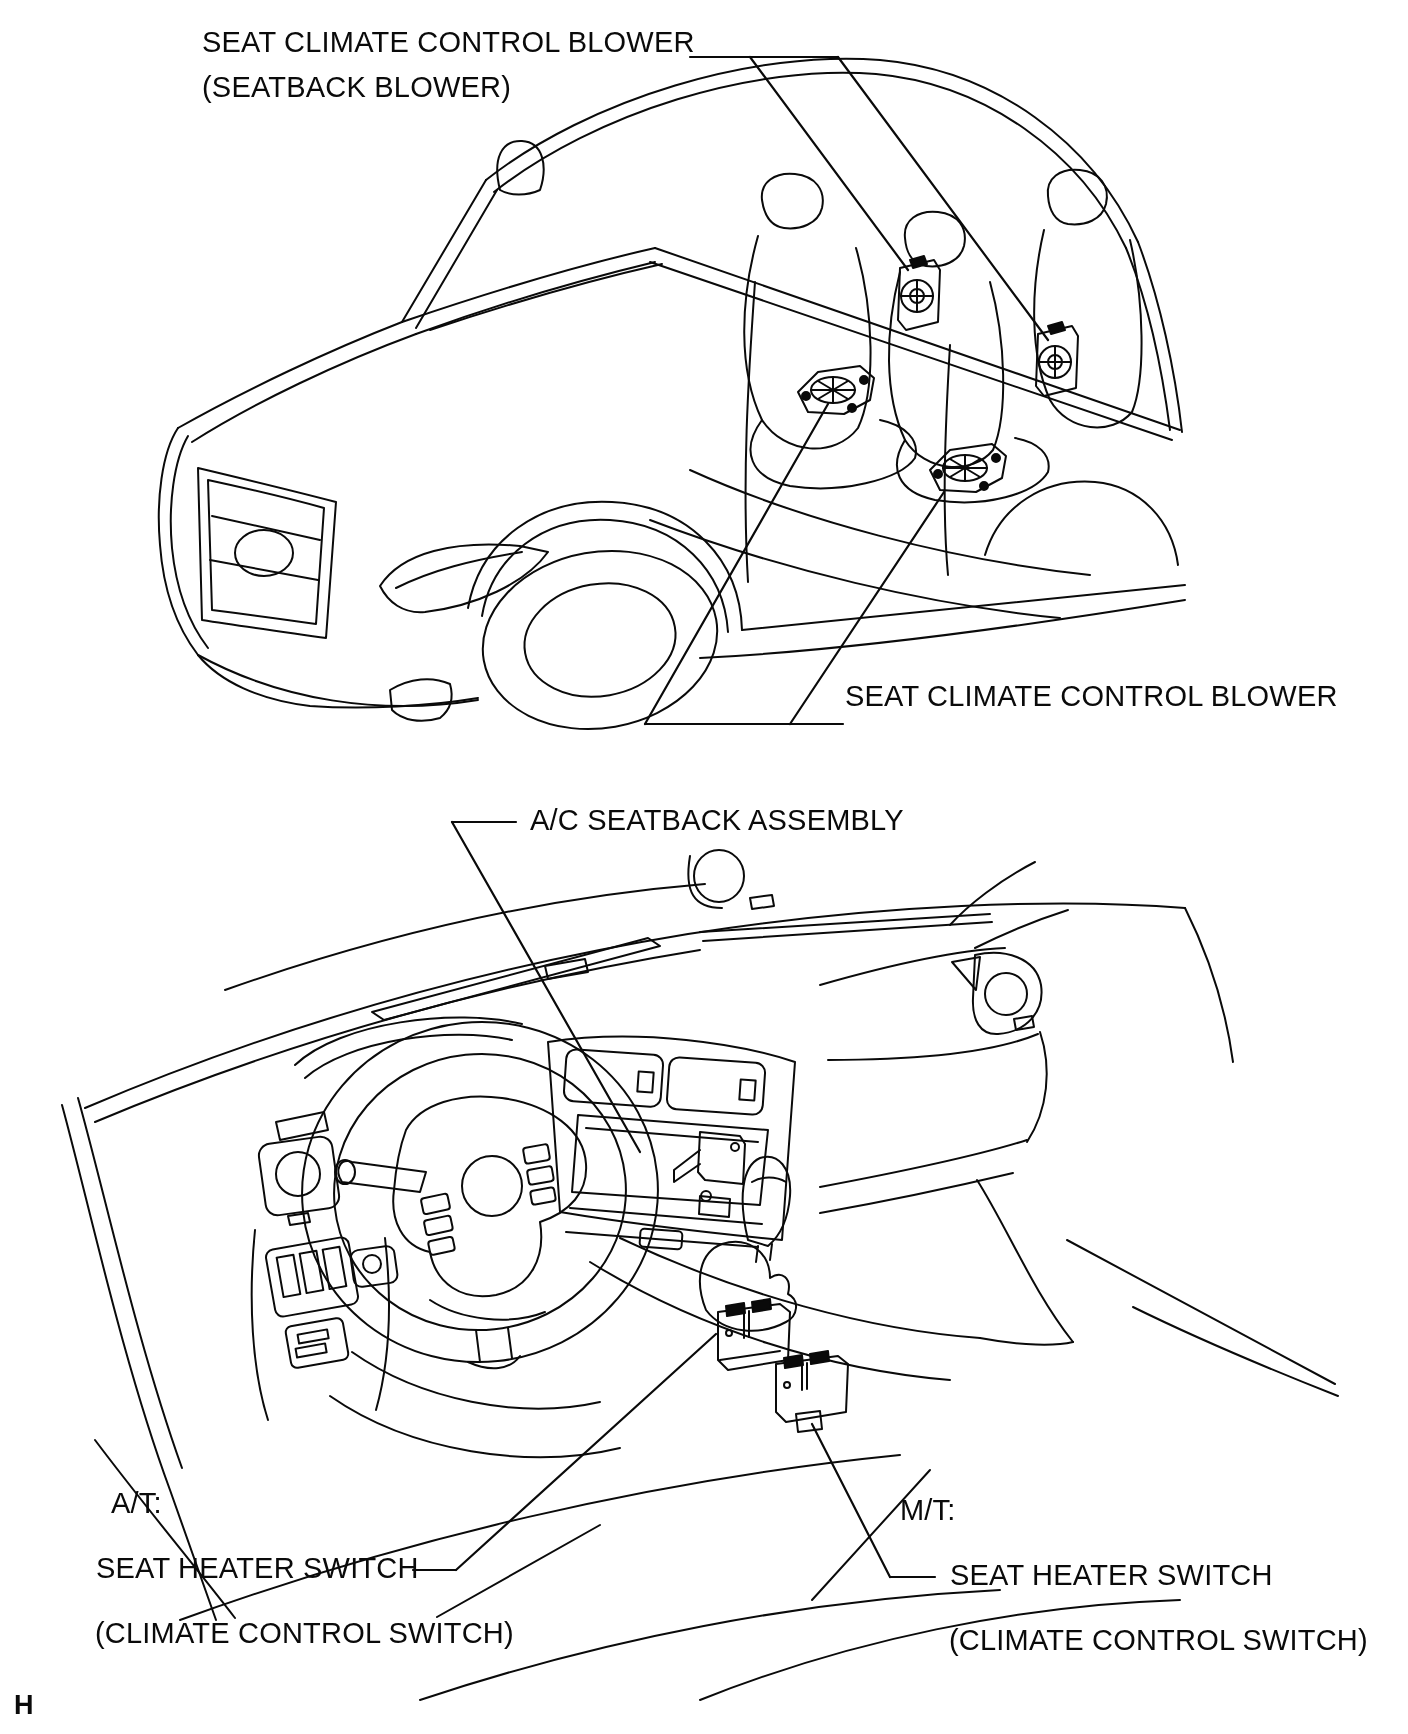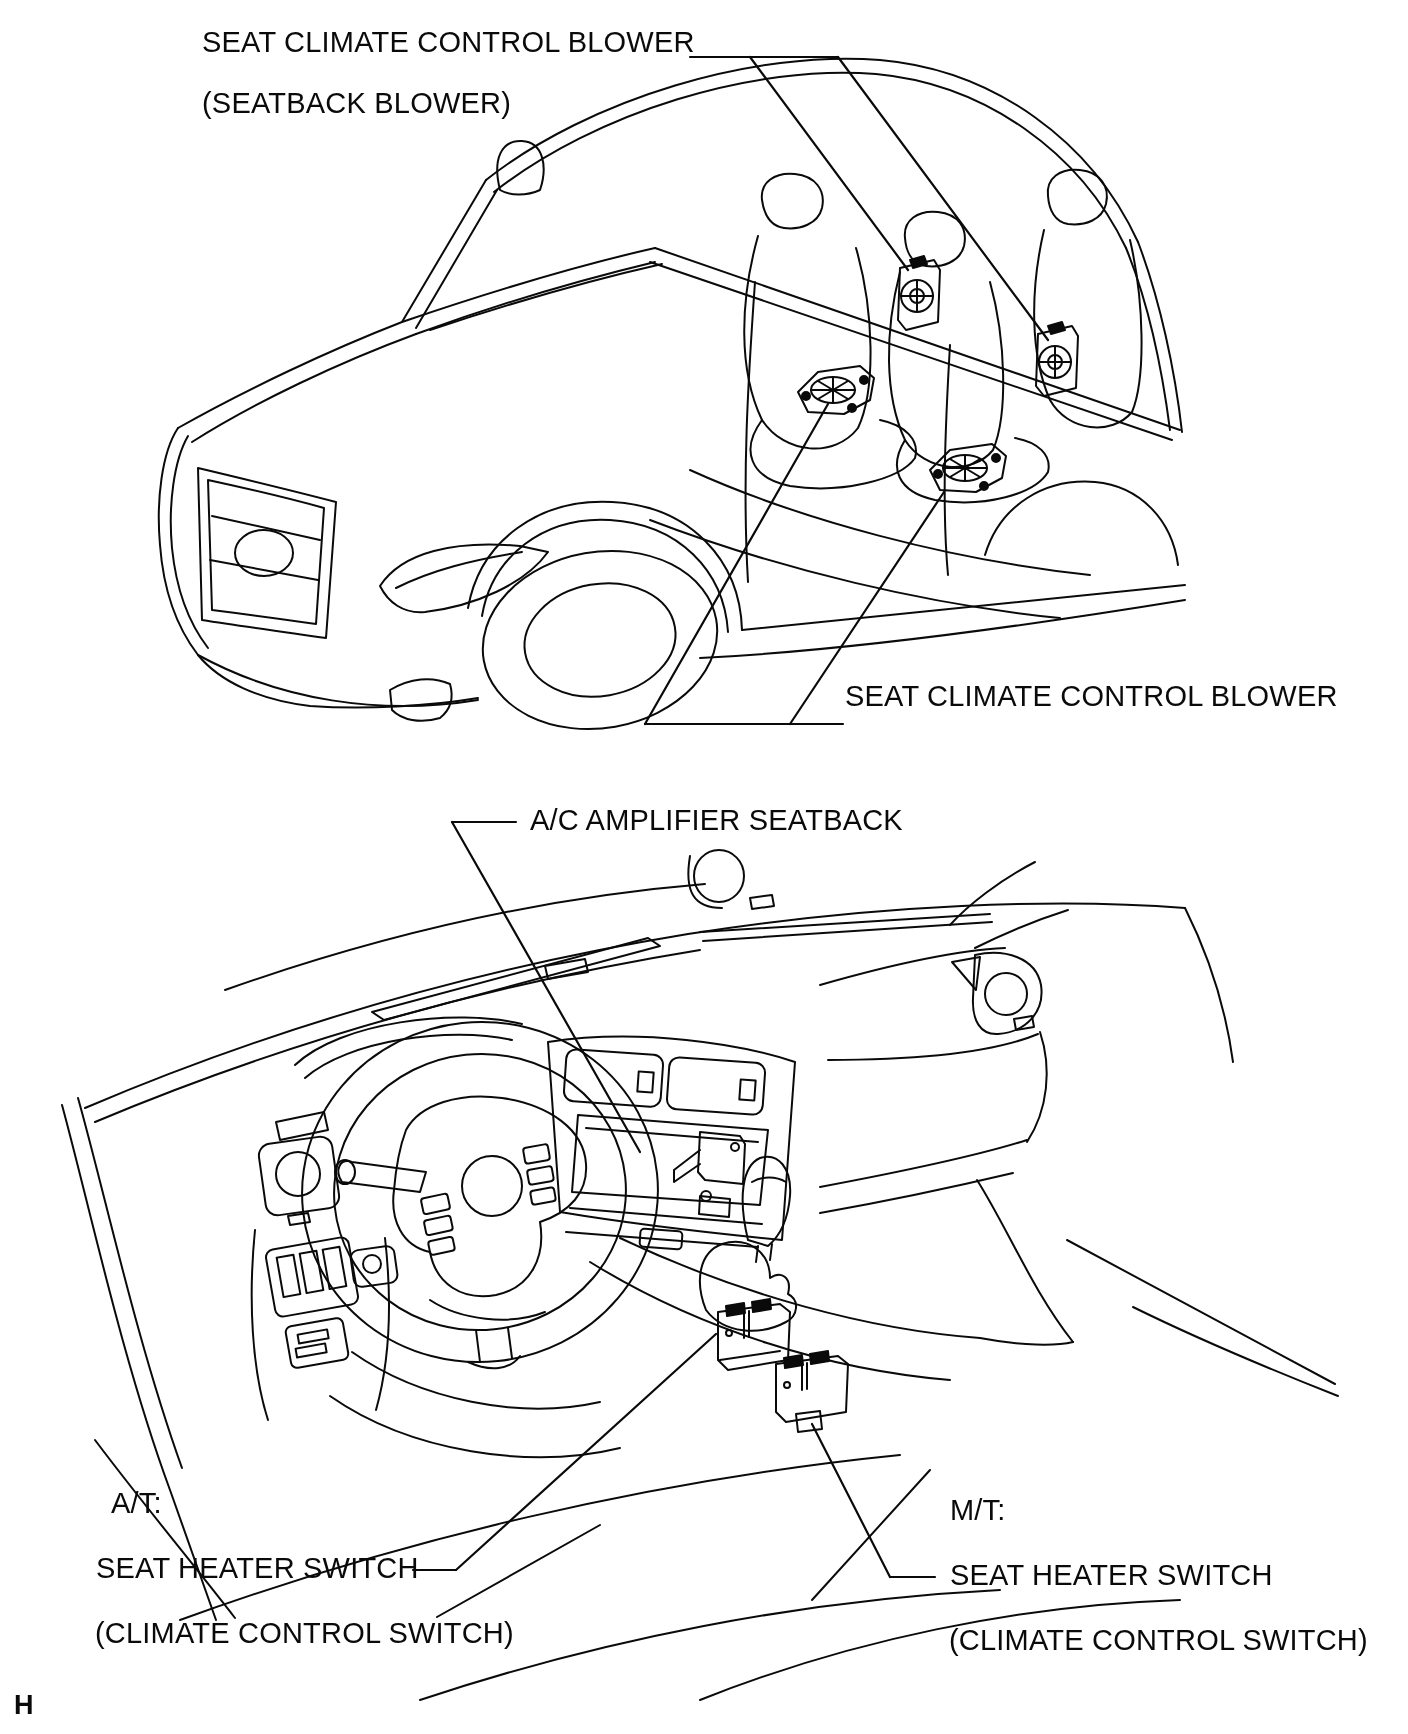--- a/index.html
+++ b/index.html
@@ -292,28 +292,28 @@
       </g>
 
       <g stroke-width="2.2">
         <path d="M 935,1577 L 890,1577"></path>
         <path d="M 890,1577 L 812,1424"></path>
       </g>
     </g>
   </svg>
 
   <div class="callout-row" style="left:202px;top:27px">SEAT CLIMATE CONTROL BLOWER</div>
-  <div class="callout-row" style="left:202px;top:88px">(SEATBACK BLOWER)</div>
+  <div class="callout-row" style="left:202px;top:72px">(SEATBACK BLOWER)</div>
 
   <div class="callout-row" style="left:845px;top:681px">SEAT CLIMATE CONTROL BLOWER</div>
 
-  <div class="callout-row" style="left:530px;top:805px">A/C AMPLIFIER SEATBACK</div>
+  <div class="callout-row" style="left:530px;top:805px">A/C SEATBACK ASSEMBLY</div>
 
   <div class="callout-row" style="left:111px;top:1488px">A/T:</div>
   <div class="callout-row" style="left:96px;top:1553px">SEAT HEATER SWITCH</div>
   <div class="callout-row" style="left:95px;top:1618px">(CLIMATE CONTROL SWITCH)</div>
 
-  <div class="callout-row" style="left:950px;top:1495px">M/T:</div>
+  <div class="callout-row" style="left:900px;top:1495px">M/T:</div>
   <div class="callout-row" style="left:950px;top:1560px">SEAT HEATER SWITCH</div>
   <div class="callout-row" style="left:949px;top:1625px">(CLIMATE CONTROL SWITCH)</div>
 
   <div class="page-marker" style="left:14px;top:1690px">H</div>
 </div>
 
 </body></html>

